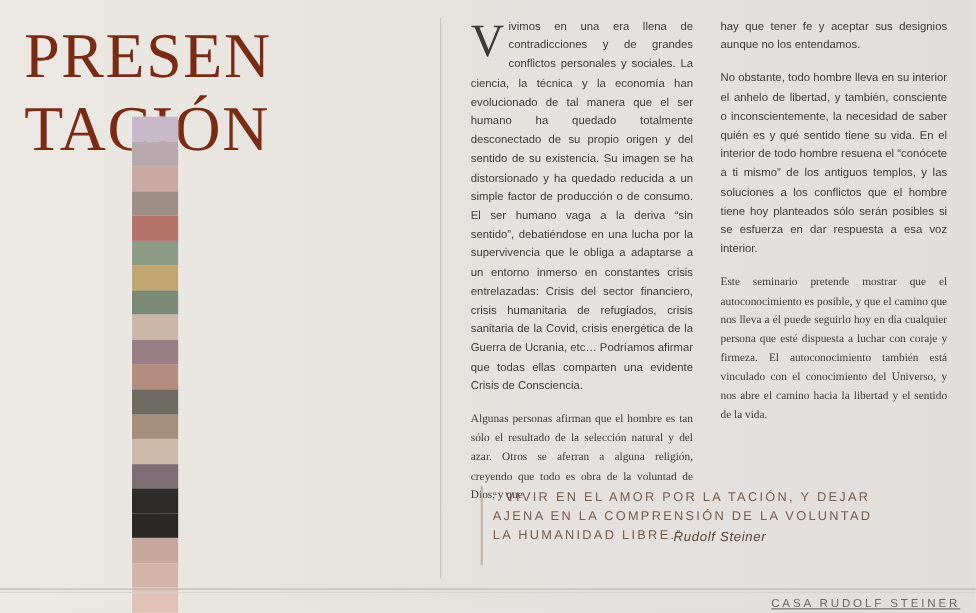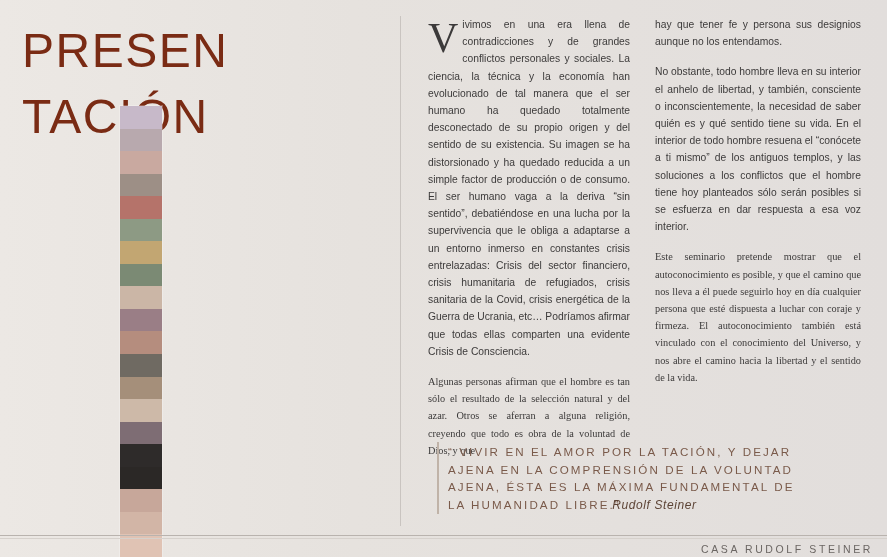--- a/index.html
+++ b/index.html
@@ -21,23 +21,23 @@
   }
 
   
   #title-block {
     position: absolute;
     left: 22px;
     top: 18px;
     width: 300px;
   }
   #title-block .line {
-    font-family: Liberation Sans, sans-serif;
+    font-family: Liberation Serif, serif;
     font-weight: 300;
-    font-size: 48px;
+    font-size: 58px;
     line-height: 66px;
     letter-spacing: 1.5px;
     color: #7a2b14;
   }
 
   
   #color-column {
     position: absolute;
     left: 120px;
     top: 106px;
@@ -140,20 +140,21 @@
     height: 1px;
     background: #d6d1cc;
   }
   #footer-text {
     position: absolute;
     right: 14px;
     top: 543px;
     font-size: 10.5px;
     letter-spacing: 2.6px;
     color: #6b6663;
+    text-decoration: underline;
   }
 </style>
 </head>
 <body>
 
 <div id="page">
 
   <div id="title-block">
     <div class="line">PRESEN</div>
     <div class="line">TACIÓN</div>
@@ -185,30 +186,29 @@
   <div class="vrule" id="vrule-1"></div>
 
   <div class="textcol" id="col-1">
     <p>
       <span id="dropcap">V</span><span>ivimos en una era llena de contradicciones y de grandes conflictos personales y sociales. La ciencia, la técnica y la economía han evolucionado de tal manera que el ser humano ha quedado totalmente desconectado de su propio origen y del sentido de su existencia. Su imagen se ha distorsionado y ha quedado reducida a un simple factor de producción o de consumo. El ser humano vaga a la deriva “sin sentido”, debatiéndose en una lucha por la supervivencia que le obliga a adaptarse a un entorno inmerso en constantes crisis entrelazadas: Crisis del sector financiero, crisis humanitaria de refugiados, crisis sanitaria de la Covid, crisis energética de la Guerra de Ucrania, etc… Podríamos afirmar que todas ellas comparten una evidente Crisis de Consciencia.</span>
     </p>
     <p>Algunas personas afirman que el hombre es tan sólo el resultado de la selección natural y del azar. Otros se aferran a alguna religión, creyendo que todo es obra de la voluntad de Dios, y que</p>
   </div>
 
   <div class="textcol" id="col-2">
-    <p>hay que tener fe y persona sus designios aunque no los entendamos.</p>
+    <p>hay que tener fe y aceptar sus designios aunque no los entendamos.</p>
     <p>No obstante, todo hombre lleva en su interior el anhelo de libertad, y también, consciente o inconscientemente, la necesidad de saber quién es y qué sentido tiene su vida. En el interior de todo hombre resuena el “conócete a ti mismo” de los antiguos templos, y las soluciones a los conflictos que el hombre tiene hoy planteados sólo serán posibles si se esfuerza en dar respuesta a esa voz interior.</p>
     <p>Este seminario pretende mostrar que el autoconocimiento es posible, y que el camino que nos lleva a él puede seguirlo hoy en día cualquier persona que esté dispuesta a luchar con coraje y firmeza. El autoconocimiento también está vinculado con el conocimiento del Universo, y nos abre el camino hacia la libertad y el sentido de la vida.</p>
   </div>
 
   <div id="quote-accent"></div>
   <div id="quote-block">
     <div class="qline">“ VIVIR  EN  EL  AMOR  POR  LA  TACIÓN,  Y  DEJAR</div>
     <div class="qline">AJENA  EN  LA  COMPRENSIÓN  DE  LA  VOLUNTAD</div>
-    <div class="qline">AJENA,  ÉSTA  ES  LA  MÁXIMA  FUNDAMENTAL  DE</div>
     <div class="qline">LA  HUMANIDAD  LIBRE.”</div>
     <div id="quote-attrib">Rudolf Steiner</div>
   </div>
 
   <div id="footer-rule"></div>
   <div id="footer-rule-2"></div>
   <div id="footer-text">CASA RUDOLF STEINER</div>
 
 </div>
 

